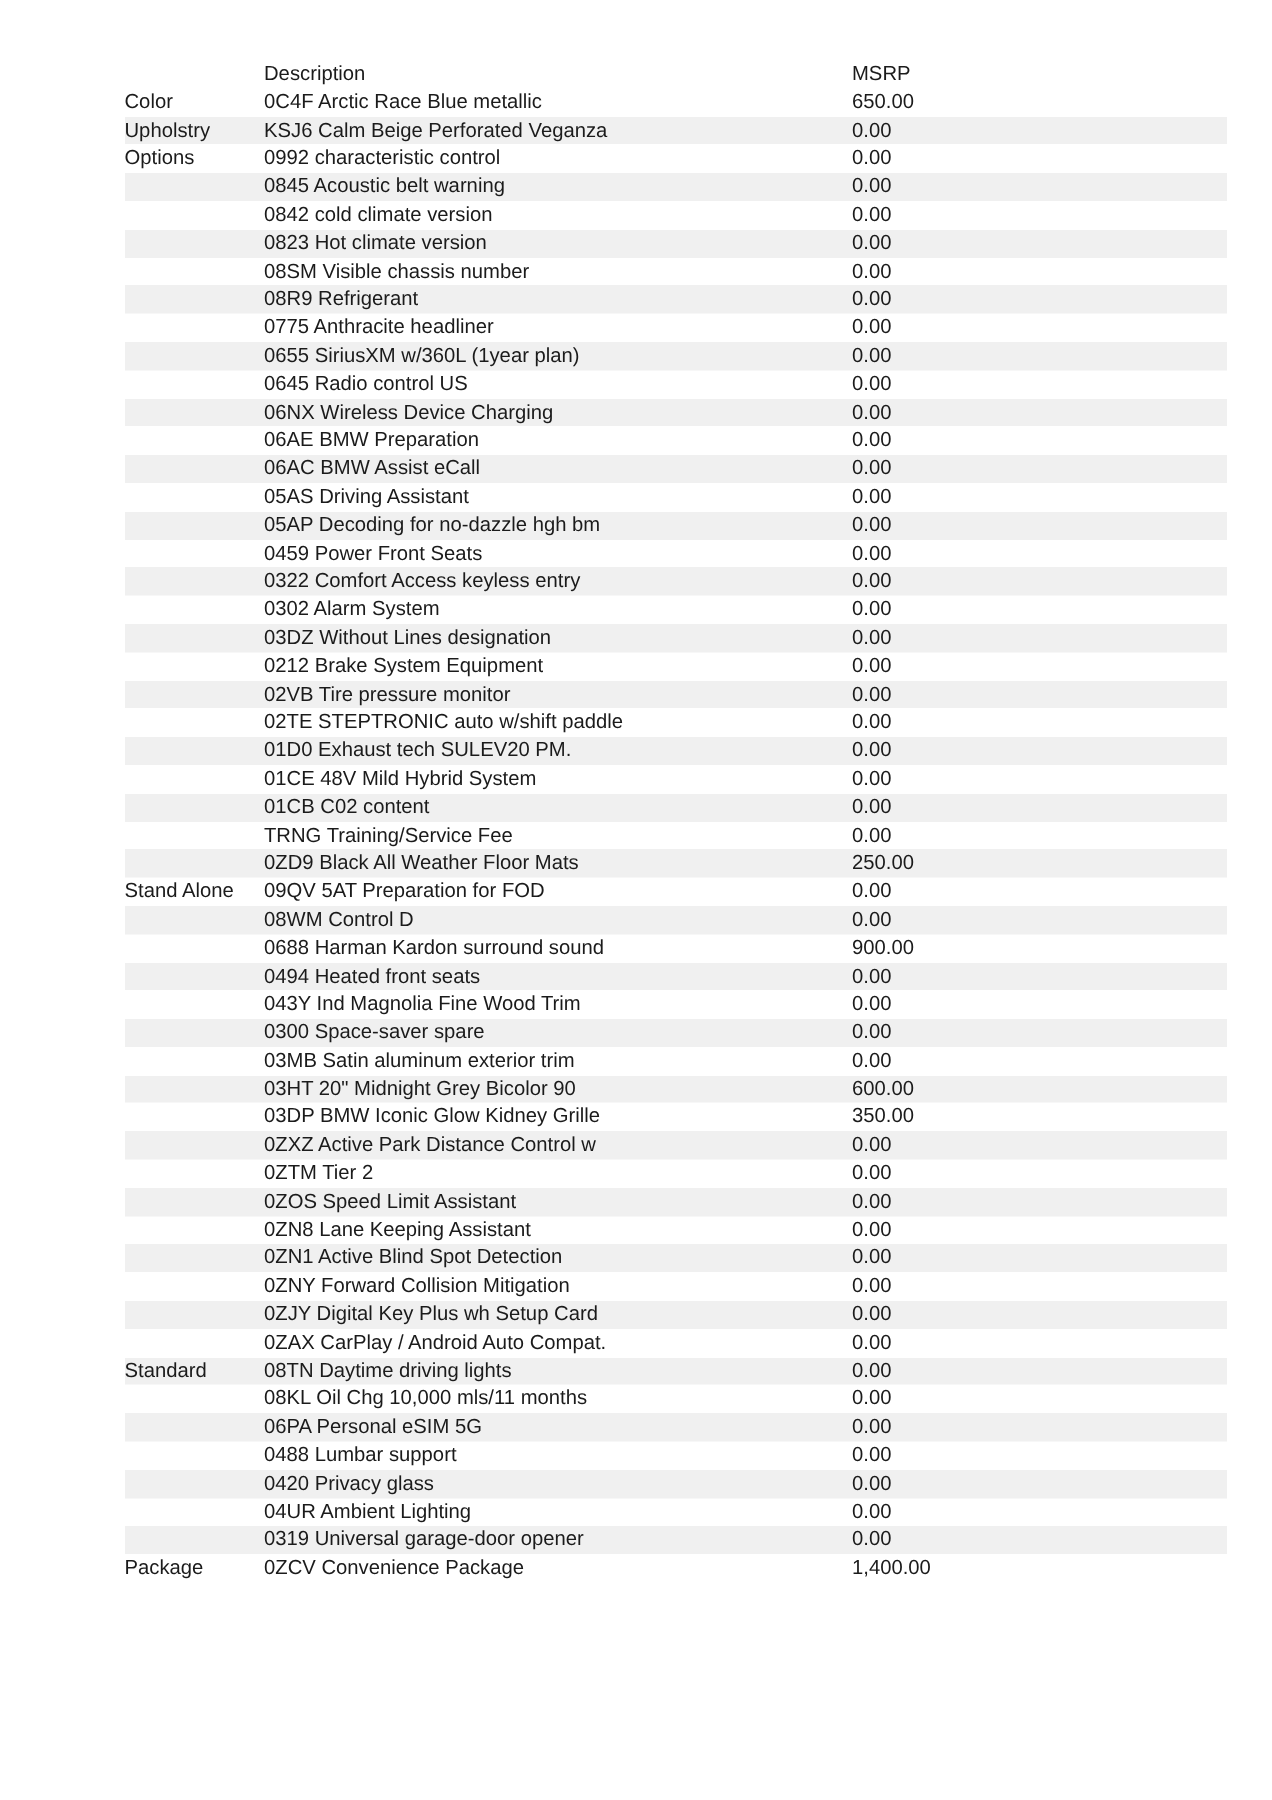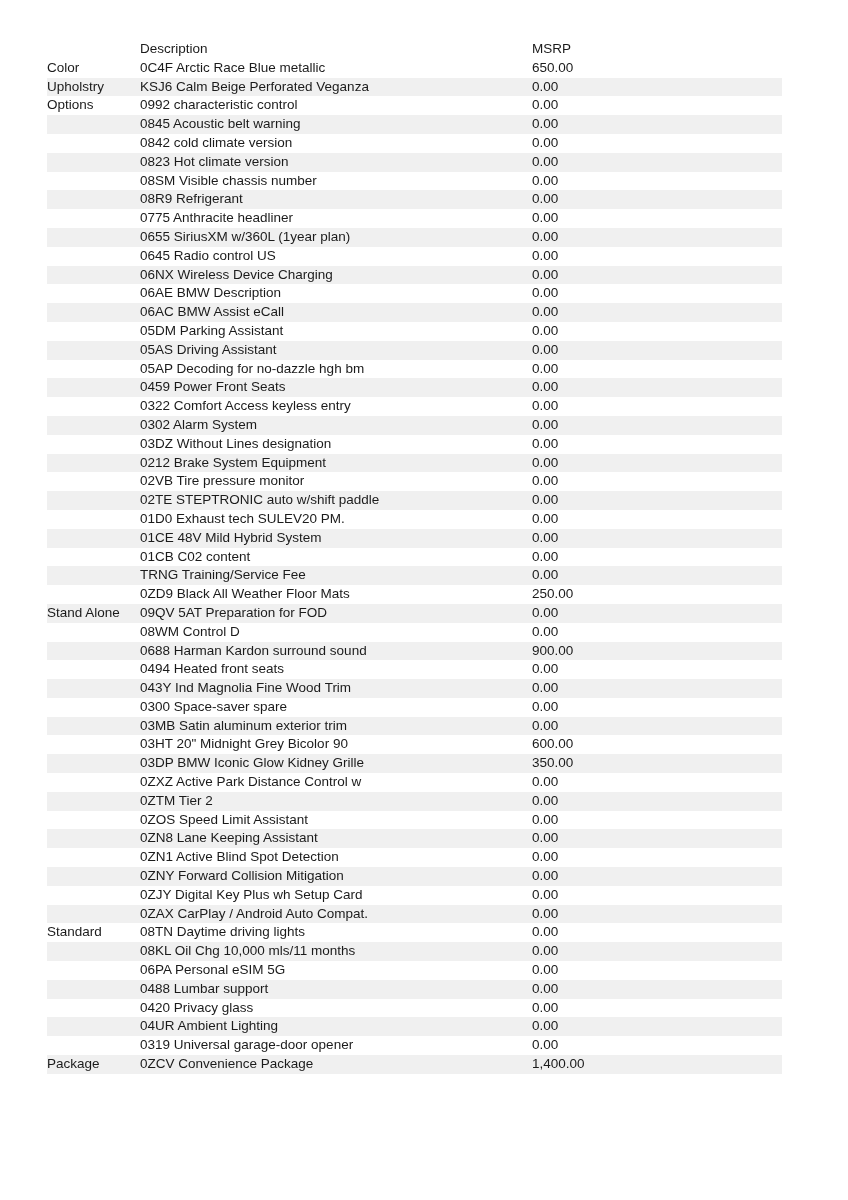--- a/index.html
+++ b/index.html
@@ -20,21 +20,21 @@
     overflow: hidden;
   }
   .page {
     width: 848px;
     height: 1200px;
     background: var(--page-bg);
   }
   table.pricing {
     border-collapse: collapse;
     table-layout: fixed;
-    margin: 40px 0 0 47px;
+    margin: 40px 0 0 83px;
     width: 735px;
   }
   table.pricing th,
   table.pricing td {
     box-sizing: border-box;
     font-size: 13.5px;
     line-height: 18.8px;
     height: 18.8px;
     padding: 0;
     margin: 0;
@@ -118,31 +118,26 @@
           <td class="col-desc">0645 Radio control US</td>
           <td class="col-msrp">0.00</td>
         </tr>
         <tr>
           <td class="col-cat"></td>
           <td class="col-desc">06NX Wireless Device Charging</td>
           <td class="col-msrp">0.00</td>
         </tr>
         <tr>
           <td class="col-cat"></td>
-          <td class="col-desc">06AE BMW Description</td>
+          <td class="col-desc">06AE BMW Preparation</td>
           <td class="col-msrp">0.00</td>
         </tr>
         <tr>
           <td class="col-cat"></td>
           <td class="col-desc">06AC BMW Assist eCall</td>
-          <td class="col-msrp">0.00</td>
-        </tr>
-        <tr>
-          <td class="col-cat"></td>
-          <td class="col-desc">05DM Parking Assistant</td>
           <td class="col-msrp">0.00</td>
         </tr>
         <tr>
           <td class="col-cat"></td>
           <td class="col-desc">05AS Driving Assistant</td>
           <td class="col-msrp">0.00</td>
         </tr>
         <tr>
           <td class="col-cat"></td>
           <td class="col-desc">05AP Decoding for no-dazzle hgh bm</td>

